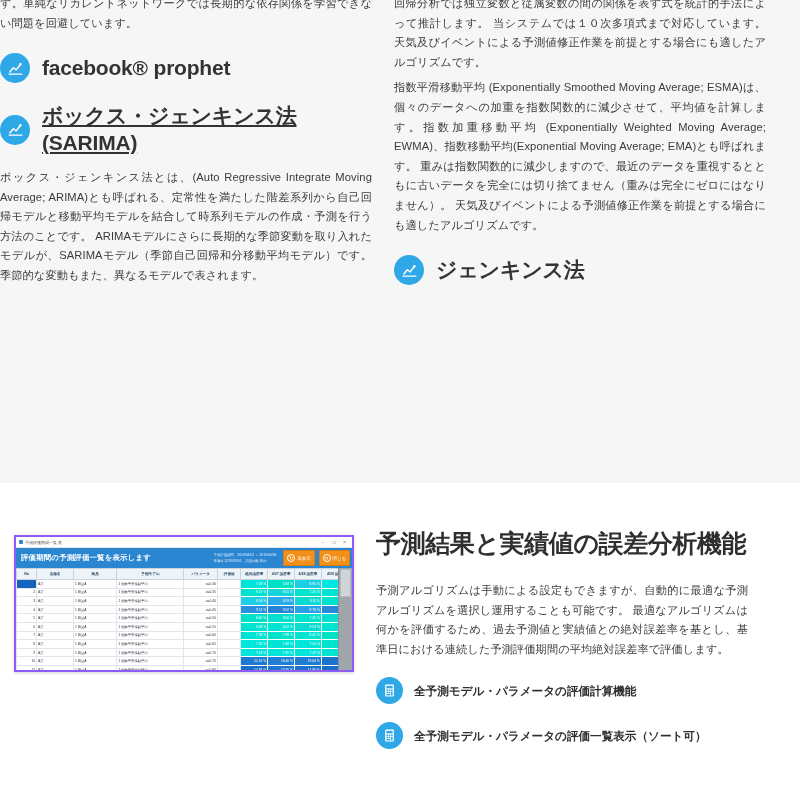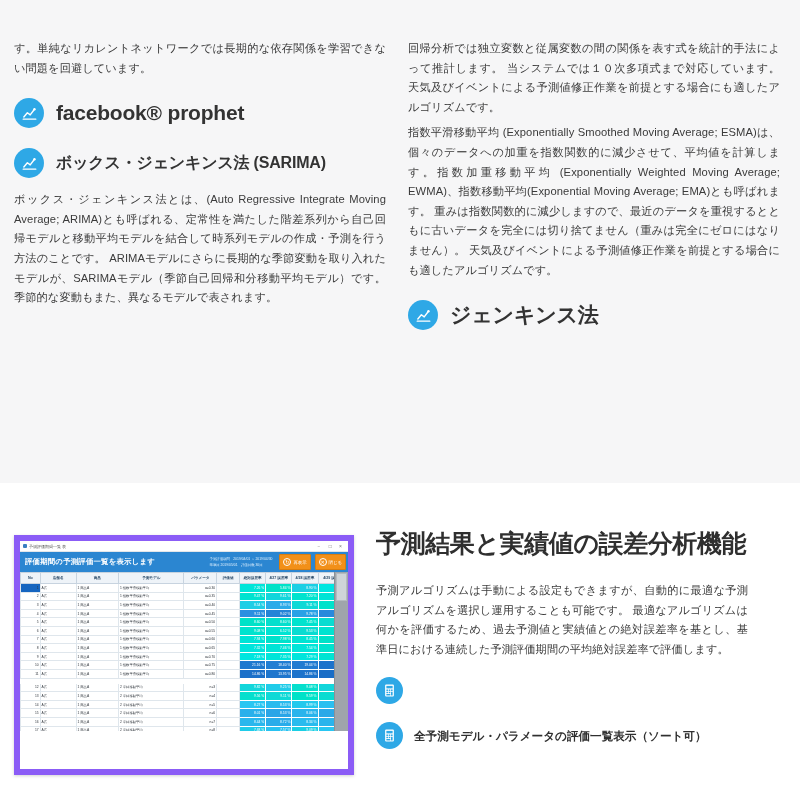--- a/index.html
+++ b/index.html
@@ -22,23 +22,22 @@
   .section-algos {
     background: #f6f6f7;
     height: 483px;
     padding: 0 0 0 0;
     position: relative;
     overflow: hidden;
   }
   .cols {
     display: flex;
     width: 800px;
-    padding: 0 14px;
+    padding: 0 0;
     gap: 22px;
-    margin-top: 45px;
   }
   .col { width: 372px; flex: 0 0 372px; }
 
   p.body {
     font-size: 11.2px;
     line-height: 1.75;
     margin: 0 0 6px 0;
     color: #3a3a3a;
     letter-spacing: 0.1px;
     text-align: justify;
@@ -63,44 +62,44 @@
   .circ-icon svg { display: block; }
 
   h2.algo-title {
     font-size: 21px;
     line-height: 1.26;
     font-weight: bold;
     margin: 0;
     color: #333333;
     letter-spacing: -0.2px;
   }
-  h2.algo-title.small { font-size: 16px; }
+  h2.algo-title.small { font-size: 21px; text-decoration: underline; }
 
   .clip-top { margin-top: -6px; }
 
   
   .section-error {
     background: #ffffff;
     height: 317px;
     padding: 44px 14px 0 14px;
     display: flex;
     gap: 22px;
   }
 
   
   .shot-wrap {
     width: 340px;
     flex: 0 0 340px;
     padding-top: 8px;
   }
   .appwin {
     width: 340px;
-    height: 240px;
+    height: 137px;
     background: #ffffff;
-    border: 6px solid #8b5cf6;
+    border: 2px solid #8b5cf6;
     box-shadow: 0 1px 3px rgba(0,0,0,.18);
     overflow: hidden;
     position: relative;
     font-family: "Liberation Sans", sans-serif;
   }
   .appwin .titlebar {
     height: 11px;
     background: #ffffff;
     border-bottom: 1px solid #e3e6e9;
     display: flex;
@@ -597,20 +596,21 @@
             <rect x="7" y="4.6" width="10" height="4" fill="#2ea8e6"></rect>
             <rect x="7" y="10.4" width="2.6" height="2.3" fill="#2ea8e6"></rect>
             <rect x="10.7" y="10.4" width="2.6" height="2.3" fill="#2ea8e6"></rect>
             <rect x="14.4" y="10.4" width="2.6" height="2.3" fill="#2ea8e6"></rect>
             <rect x="7" y="14" width="2.6" height="2.3" fill="#2ea8e6"></rect>
             <rect x="10.7" y="14" width="2.6" height="2.3" fill="#2ea8e6"></rect>
             <rect x="14.4" y="14" width="2.6" height="5.9" fill="#2ea8e6"></rect>
             <rect x="7" y="17.6" width="6.3" height="2.3" fill="#2ea8e6"></rect>
           </svg>
         </span>
+        <span class="f-label">全予測モデル・パラメータの評価計算機能</span>
       </div>
 
       <div class="feature-row">
         <span class="circ-icon">
           <svg width="15" height="15" viewBox="0 0 24 24" aria-hidden="true">
             <rect x="5" y="2.5" width="14" height="19" rx="1.6" fill="#ffffff"></rect>
             <rect x="7" y="4.6" width="10" height="4" fill="#2ea8e6"></rect>
             <rect x="7" y="10.4" width="2.6" height="2.3" fill="#2ea8e6"></rect>
             <rect x="10.7" y="10.4" width="2.6" height="2.3" fill="#2ea8e6"></rect>
             <rect x="14.4" y="10.4" width="2.6" height="2.3" fill="#2ea8e6"></rect>

